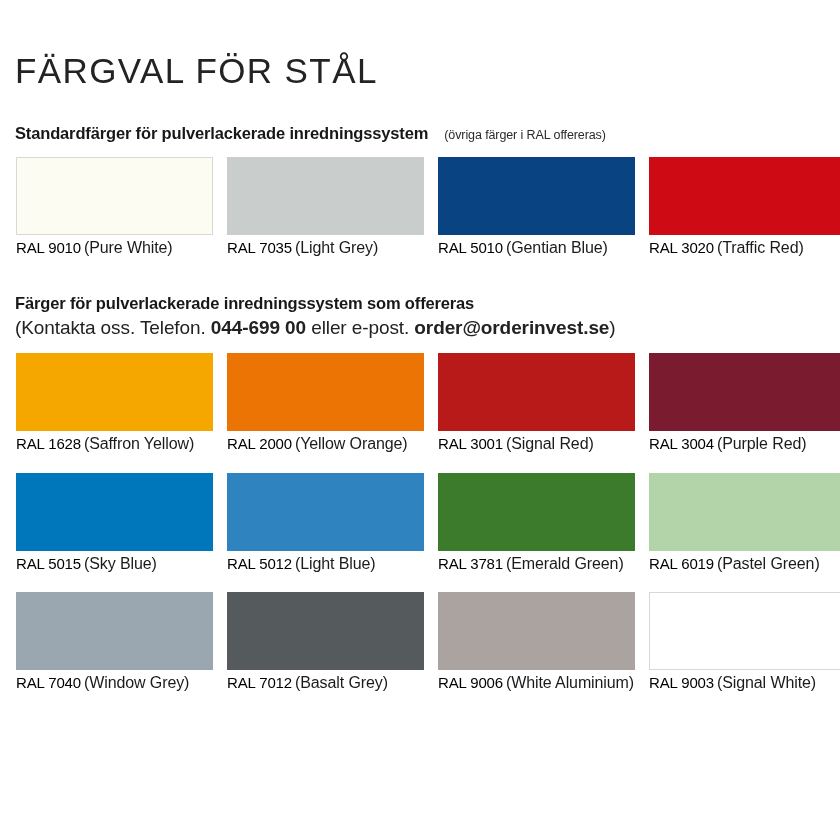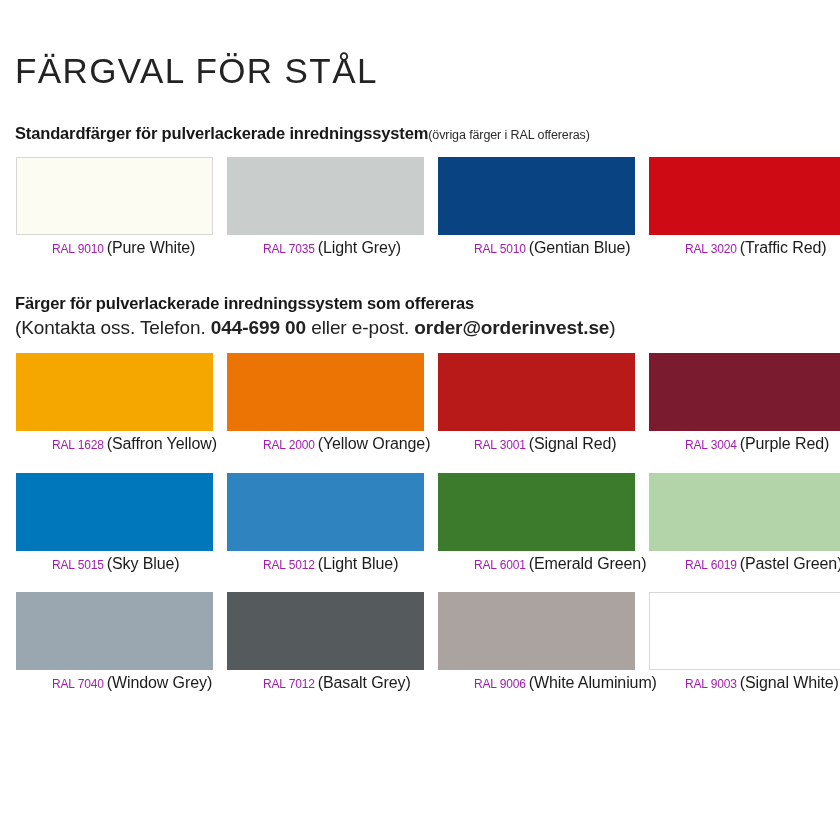--- a/index.html
+++ b/index.html
@@ -44,20 +44,21 @@
   .section-standard {
     margin-top: 33px;
   }
   .section-offered {
     margin-top: 38px;
   }
   .section-head {
     display: flex;
     align-items: baseline;
     white-space: nowrap;
+    gap: 16px;
   }
   .section-head-title {
     font-size: 16.5px;
     font-weight: bold;
     color: #181818;
     letter-spacing: -0.15px;
   }
   .section-head-note {
     font-size: 12.5px;
     font-weight: normal;
@@ -94,24 +95,23 @@
   }
   .swatch-chip.bordered {
     border: 1px solid #d8d8d6;
   }
   .swatch-label {
     margin-top: 4px;
     white-space: nowrap;
     line-height: 1.1;
   }
   .swatch-code {
-    font-size: 12px;
-    color: #a21caf;
+    font-size: 15px;
+    color: #000000;
     letter-spacing: -0.15px;
-    margin-left: 36px;
   }
   .swatch-name {
     font-size: 16px;
     color: #1b1b1b;
     letter-spacing: -0.1px;
     margin-left: 3px;
   }
 </style>
 </head>
 <body>
@@ -175,21 +175,21 @@
         <div class="swatch-cell">
           <div class="swatch-chip" style="background: rgb(0, 119, 187);"></div>
           <div class="swatch-label"><span class="swatch-code">RAL 5015</span><span class="swatch-name">(Sky Blue)</span></div>
         </div>
         <div class="swatch-cell">
           <div class="swatch-chip" style="background: rgb(47, 131, 190);"></div>
           <div class="swatch-label"><span class="swatch-code">RAL 5012</span><span class="swatch-name">(Light Blue)</span></div>
         </div>
         <div class="swatch-cell">
           <div class="swatch-chip" style="background: rgb(60, 122, 44);"></div>
-          <div class="swatch-label"><span class="swatch-code">RAL 6001</span><span class="swatch-name">(Emerald Green)</span></div>
+          <div class="swatch-label"><span class="swatch-code">RAL 3781</span><span class="swatch-name">(Emerald Green)</span></div>
         </div>
         <div class="swatch-cell">
           <div class="swatch-chip" style="background: rgb(179, 211, 168);"></div>
           <div class="swatch-label"><span class="swatch-code">RAL 6019</span><span class="swatch-name">(Pastel Green)</span></div>
         </div>
         <div class="swatch-cell">
           <div class="swatch-chip" style="background: rgb(155, 167, 176);"></div>
           <div class="swatch-label"><span class="swatch-code">RAL 7040</span><span class="swatch-name">(Window Grey)</span></div>
         </div>
         <div class="swatch-cell">

